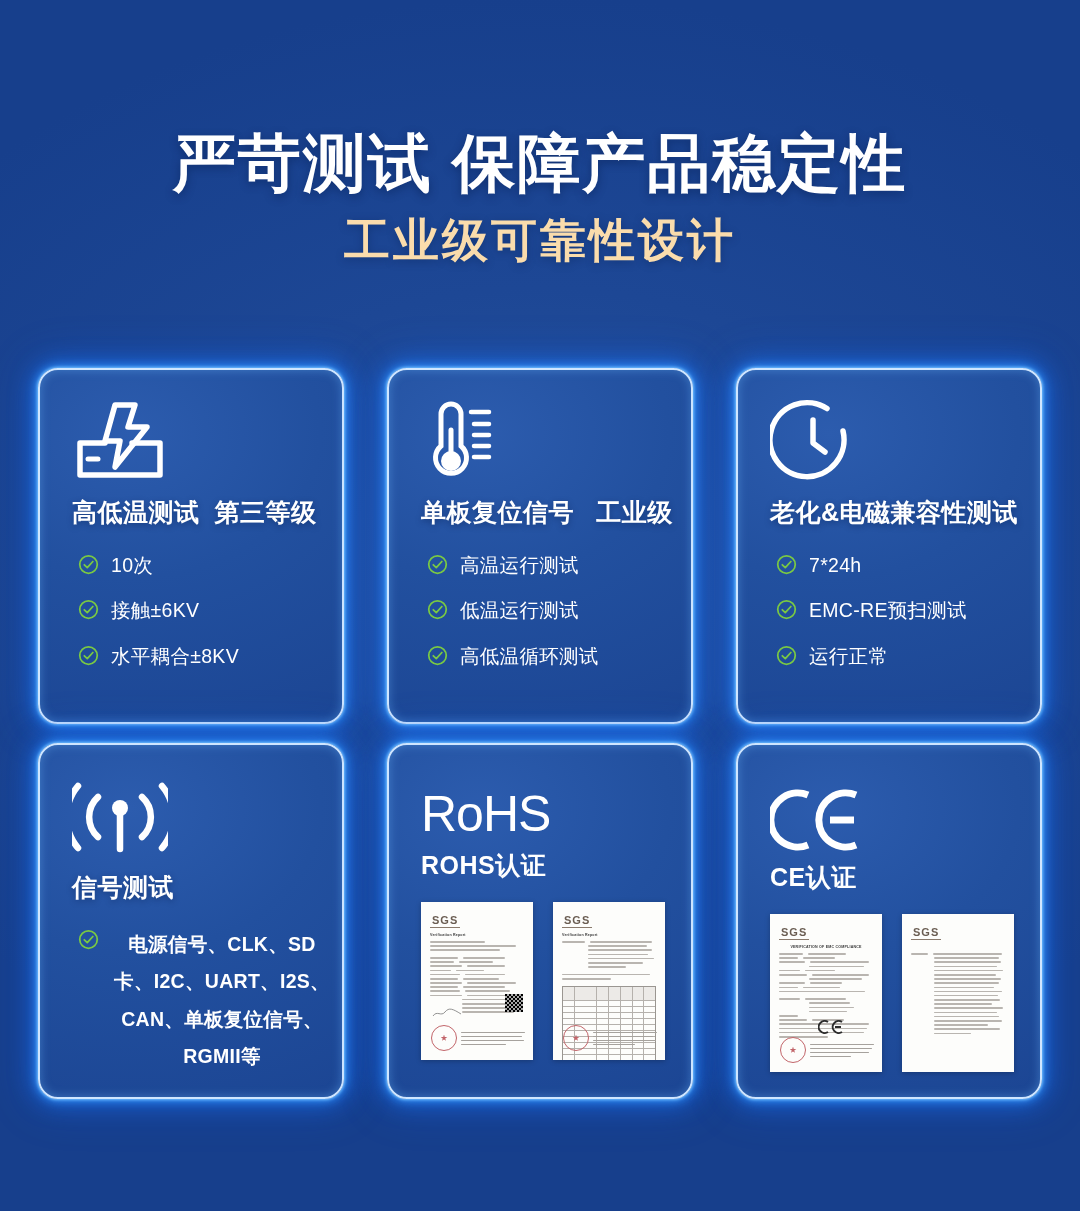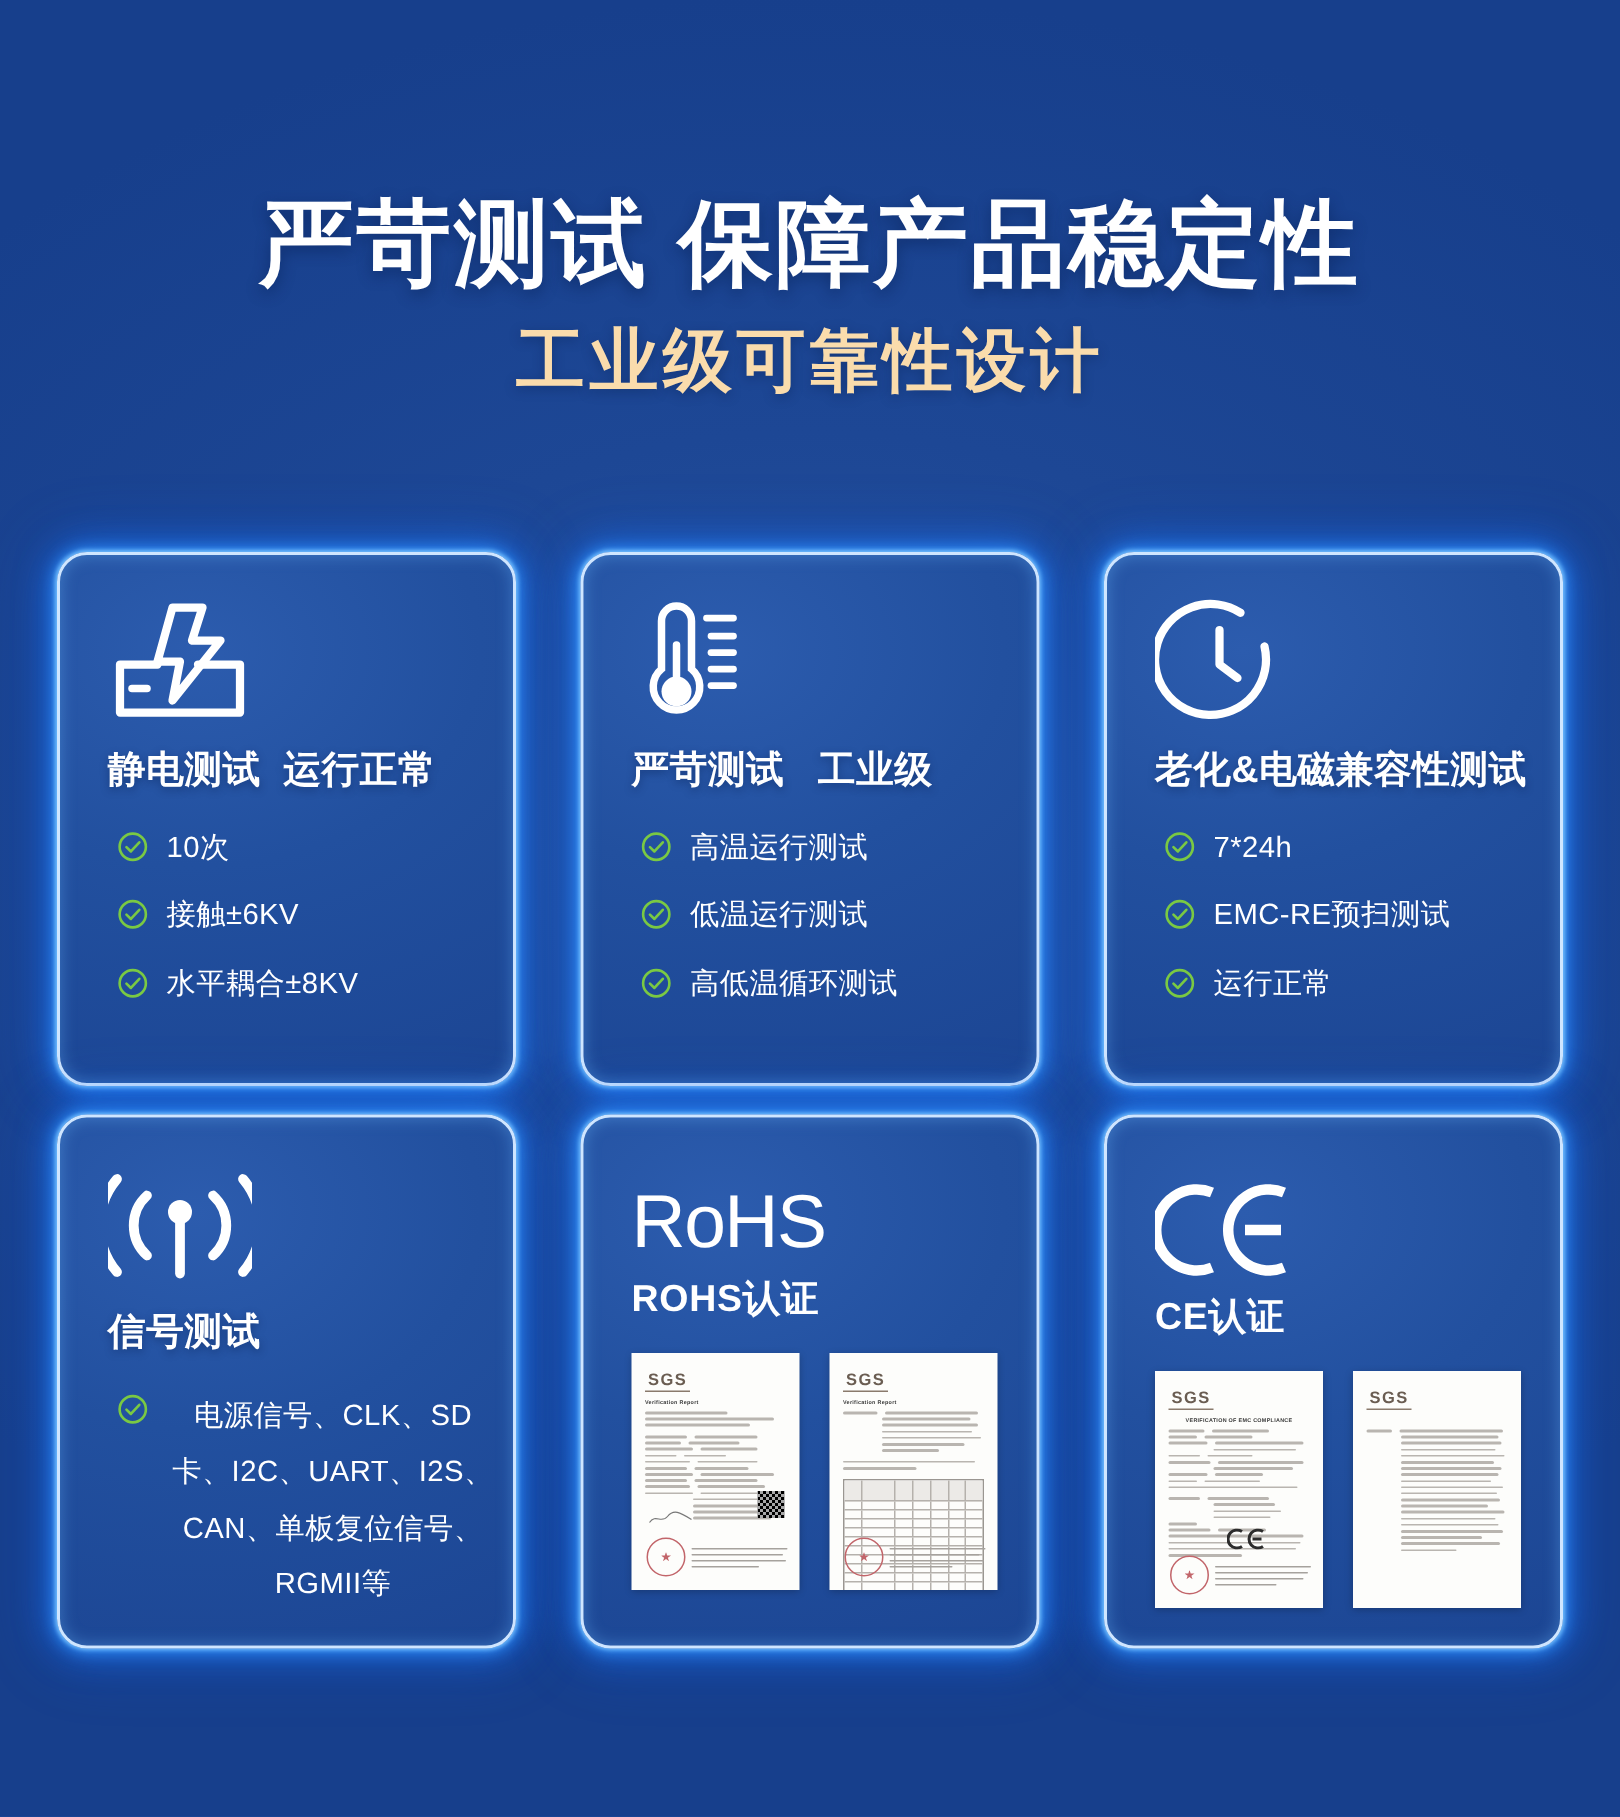--- a/index.html
+++ b/index.html
@@ -130,20 +130,21 @@
   .bullet-check svg { display: block; }
   .bullet-text {
     font-size: 19.5px;
     line-height: 1.45;
     color: #ffffff;
     letter-spacing: 0.3px;
   }
   .bullet-text.wrapped {
     line-height: 1.92;
     max-width: 222px;
+    font-weight: bold;
   }
 
   
   .cert-inner {
     position: relative;
     padding: 44px 0 12px 32px;
     height: 100%;
     box-sizing: border-box;
   }
   .logo-rohs {
@@ -298,21 +299,21 @@
 
     <div class="card">
       <div class="card-inner">
         <div class="icon-wrap">
           <svg width="98" height="82" viewBox="0 0 98 82" fill="none">
             <path d="M43 4 H63 L56 26 H75 L43 66 L48 40 H33 Z" stroke="#ffffff" stroke-width="5.5" stroke-linejoin="round" stroke-linecap="round"></path>
             <path d="M8 42 H33 M60 42 H88 M8 42 V74 H88 V42" stroke="#ffffff" stroke-width="5.5" stroke-linejoin="round" stroke-linecap="round"></path>
             <path d="M16 58 H26" stroke="#ffffff" stroke-width="5" stroke-linecap="round"></path>
           </svg>
         </div>
-        <div class="card-title">静电测试  运行正常</div>
+        <div class="card-title">高低温测试  第三等级</div>
         <ul class="bullets">
           <li class="bullet">
             <span class="bullet-check">
               <svg width="21" height="21" viewBox="0 0 24 24" fill="none">
                 <circle cx="12" cy="12" r="10" stroke="#7ac943" stroke-width="2"></circle>
                 <path d="M7.2 12.3 L10.6 15.6 L17 8.6" stroke="#7ac943" stroke-width="2" stroke-linecap="round" stroke-linejoin="round"></path>
               </svg>
             </span>
             <span class="bullet-text">10次</span>
           </li>
@@ -345,21 +346,21 @@
             <path d="M20 16 a10 10 0 0 1 20 0 V48 a15.5 15.5 0 1 1 -20 0 Z" stroke="#ffffff" stroke-width="5"></path>
             <circle cx="30" cy="63" r="10" fill="#ffffff"></circle>
             <path d="M30 32 V58" stroke="#ffffff" stroke-width="5" stroke-linecap="round"></path>
             <path d="M50 14 H68" stroke="#ffffff" stroke-width="4.5" stroke-linecap="round"></path>
             <path d="M53 26 H68" stroke="#ffffff" stroke-width="4.5" stroke-linecap="round"></path>
             <path d="M53 37 H68" stroke="#ffffff" stroke-width="4.5" stroke-linecap="round"></path>
             <path d="M53 48 H68" stroke="#ffffff" stroke-width="4.5" stroke-linecap="round"></path>
             <path d="M53 59 H68" stroke="#ffffff" stroke-width="4.5" stroke-linecap="round"></path>
           </svg>
         </div>
-        <div class="card-title">严苛测试   工业级</div>
+        <div class="card-title">单板复位信号   工业级</div>
         <ul class="bullets">
           <li class="bullet">
             <span class="bullet-check">
               <svg width="21" height="21" viewBox="0 0 24 24" fill="none">
                 <circle cx="12" cy="12" r="10" stroke="#7ac943" stroke-width="2"></circle>
                 <path d="M7.2 12.3 L10.6 15.6 L17 8.6" stroke="#7ac943" stroke-width="2" stroke-linecap="round" stroke-linejoin="round"></path>
               </svg>
             </span>
             <span class="bullet-text">高温运行测试</span>
           </li>

